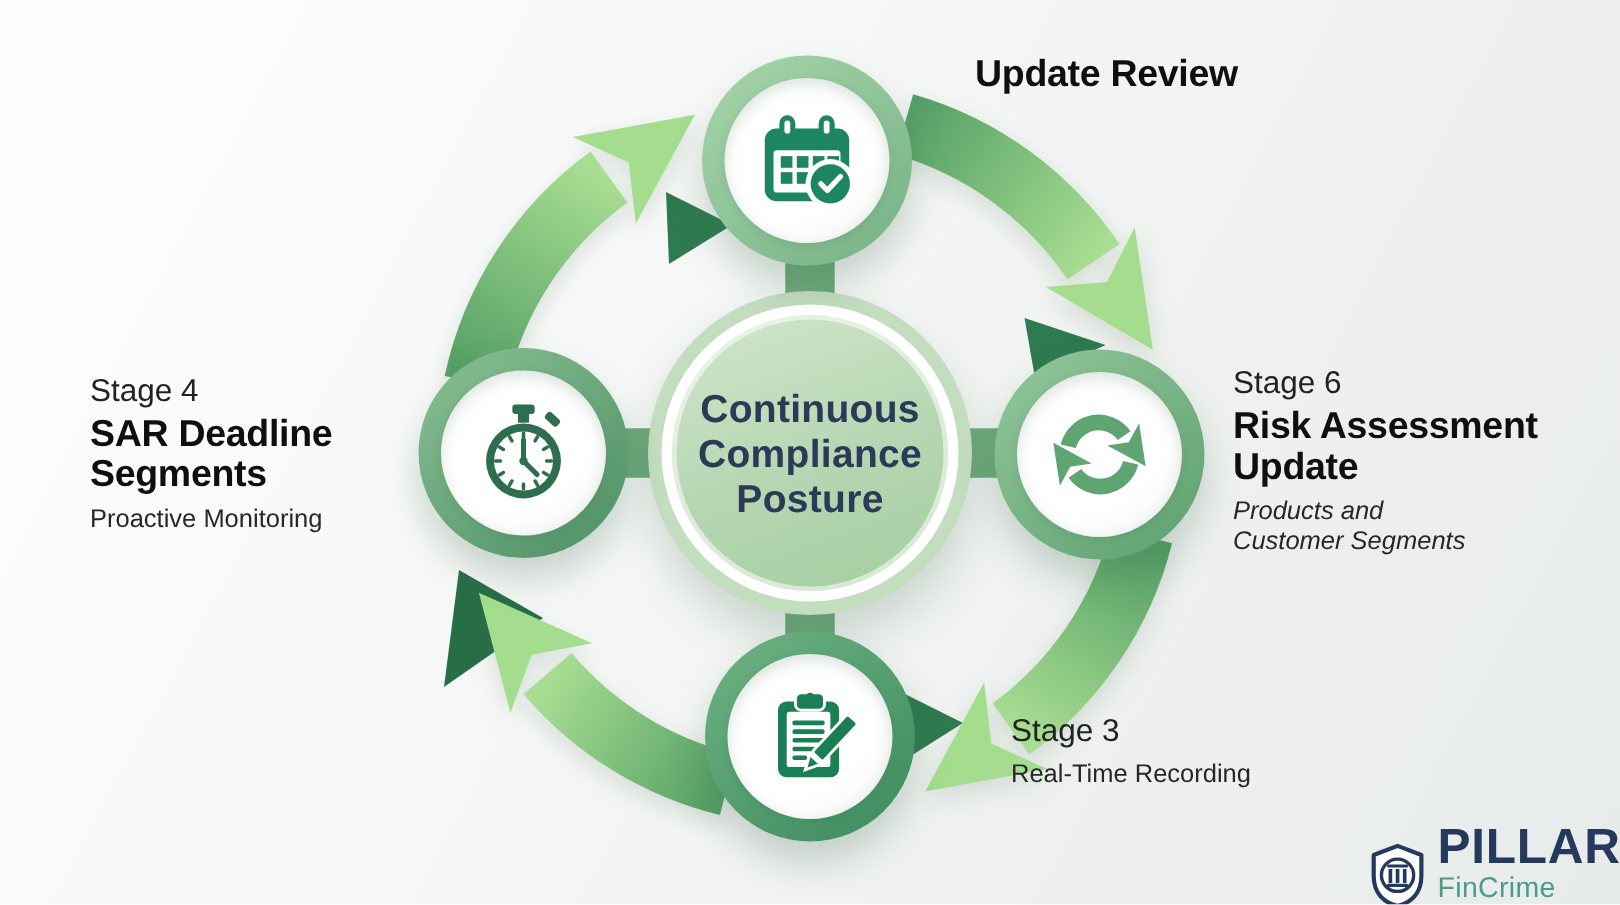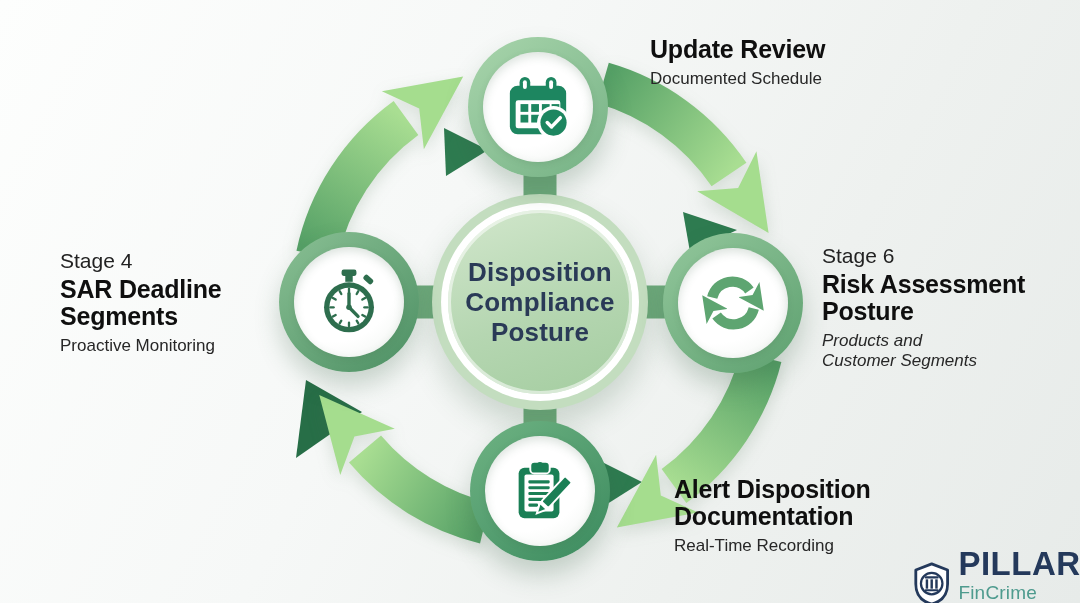--- a/index.html
+++ b/index.html
@@ -99,21 +99,21 @@
       <path d="M 317,255 A 228,228 0 0 1 406,118" stroke="url(#g41)" marker-end="url(#head)"></path>
       <path d="M 603,83 A 228,228 0 0 1 729,174.5" stroke="url(#g12)" marker-end="url(#head)"></path>
       <path d="M 761,357 A 228,228 0 0 1 674,486" stroke="url(#g23)" marker-end="url(#head)"></path>
       <path d="M 485,523 A 228,228 0 0 1 365,449" stroke="url(#g34)" marker-end="url(#head)"></path>
     </g>
   </svg>
 
   <div class="hub">
     <div class="white-ring">
       <div class="disc">
-        <div class="t">Disposition Compliance Posture</div>
+        <div class="t">Continuous Compliance Posture</div>
       </div>
     </div>
   </div>
 
   <div class="stage-circle ring1">
     <div class="inner">
       <svg width="66" height="66" viewBox="0 0 68 68">
         <g fill="#1d8660">
           <rect x="15" y="3" width="11" height="19" rx="5.5"></rect>
           <rect x="42" y="3" width="11" height="19" rx="5.5"></rect>
@@ -204,31 +204,30 @@
           <line x1="32" y1="37" x2="32" y2="24"></line>
           <line x1="32" y1="37" x2="40.5" y2="45.5"></line>
         </g>
         <circle cx="32" cy="37" r="2.6" fill="#2e6e4e"></circle>
       </svg>
     </div>
   </div>
 
   <div class="block block1">
     <div class="stage-title">Update Review</div>
-    <div class="stage-sub">Documented Schedule</div>
   </div>
 
   <div class="block block2">
     <div class="stage-label">Stage 6</div>
-    <div class="stage-title">Risk Assessment Posture</div>
+    <div class="stage-title">Risk Assessment Update</div>
     <div class="stage-sub">Products and Customer Segments</div>
   </div>
 
   <div class="block block3">
-    <div class="stage-title">Alert Disposition Documentation</div>
+    <div class="stage-label">Stage 3</div>
     <div class="stage-sub">Real-Time Recording</div>
   </div>
 
   <div class="block block4">
     <div class="stage-label">Stage 4</div>
     <div class="stage-title">SAR Deadline Segments</div>
     <div class="stage-sub">Proactive Monitoring</div>
   </div>
 
   <div class="logo">

